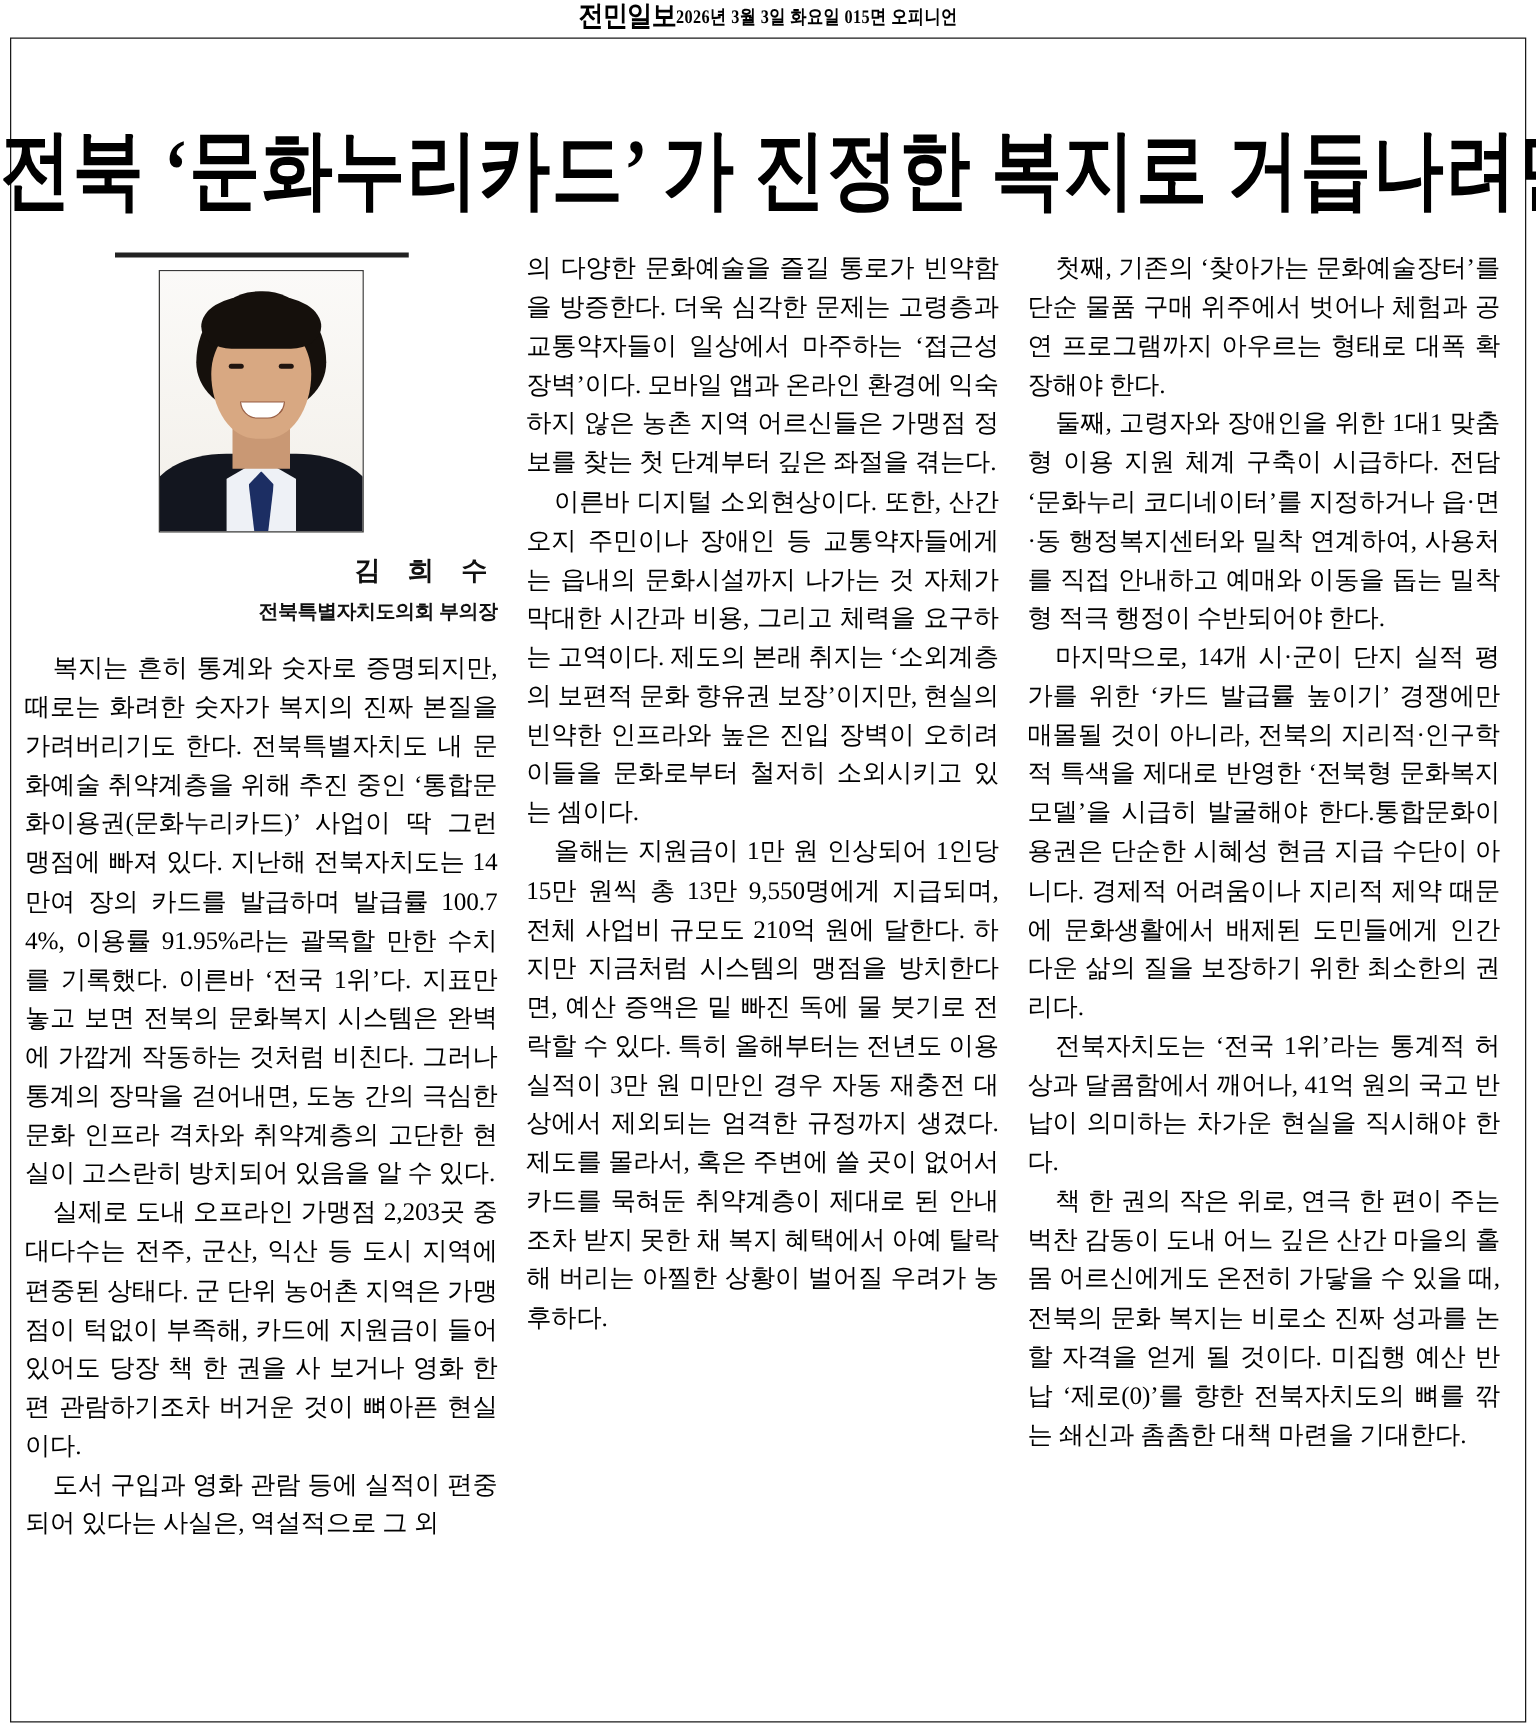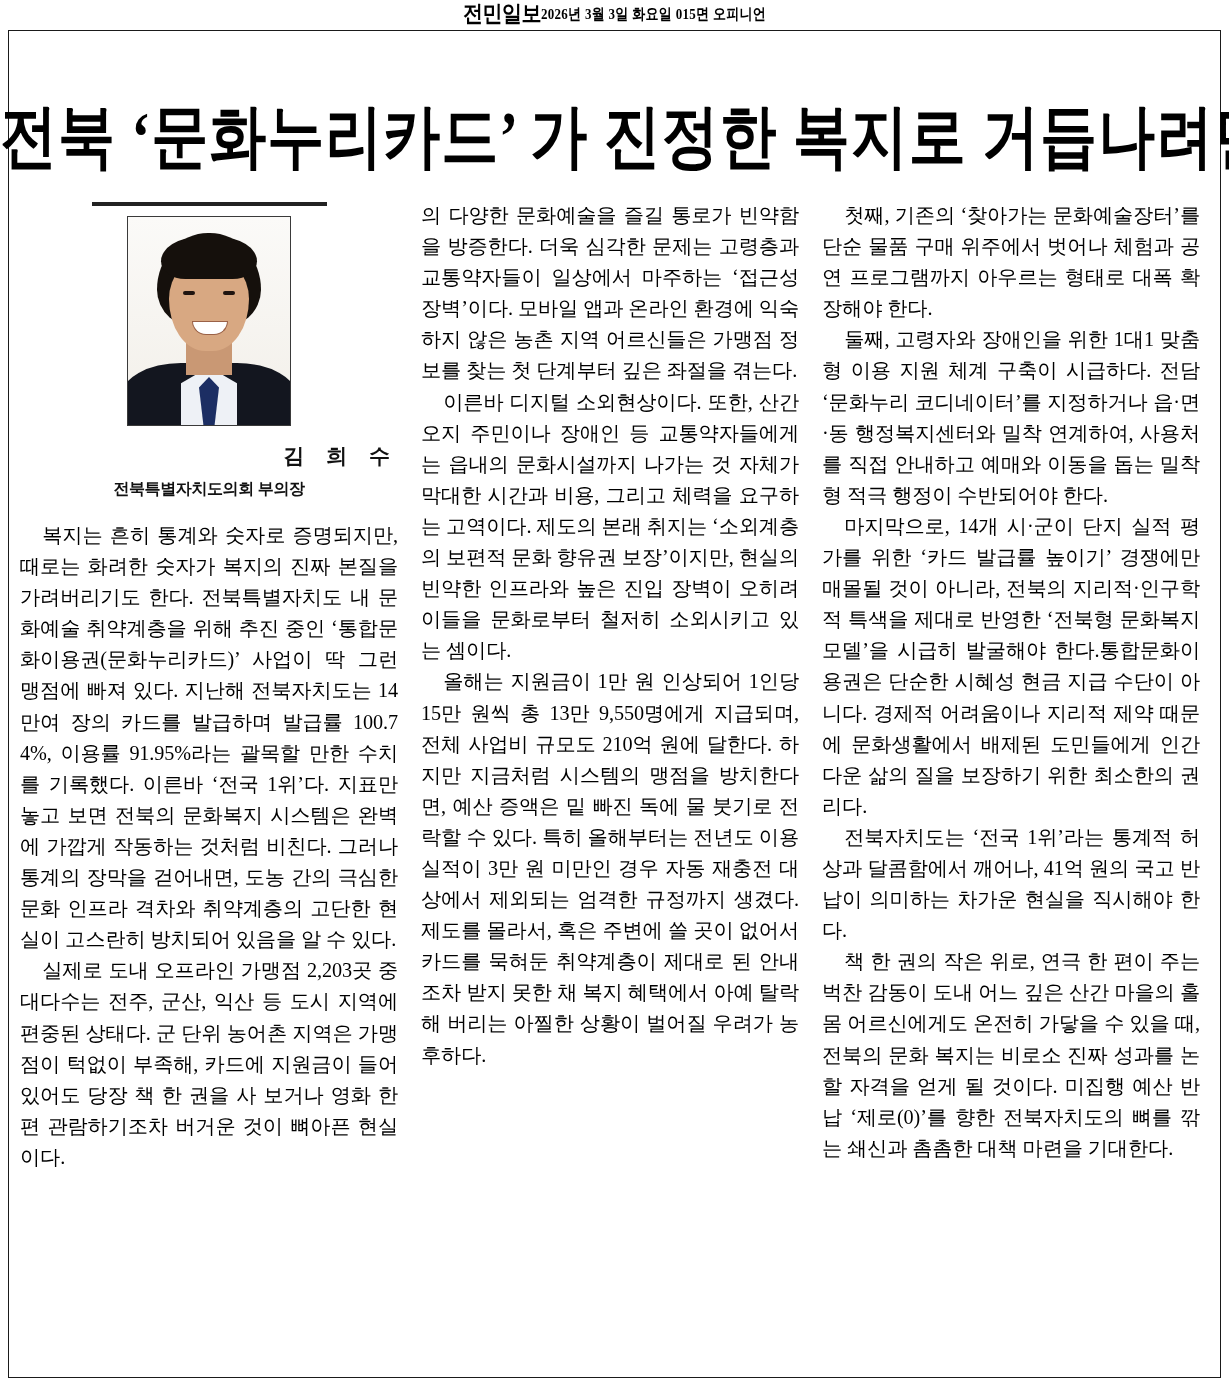--- a/index.html
+++ b/index.html
@@ -215,21 +215,21 @@
     margin-top: 16px;
     text-align: right;
     font-family: "Liberation Sans", "DejaVu Sans", sans-serif;
     font-size: 21px;
     font-weight: 700;
     letter-spacing: 8px;
     color: #111;
   }
   .author-role {
     margin-top: 9px;
-    text-align: center;
+    text-align: right;
     font-family: "Liberation Sans", "DejaVu Sans", sans-serif;
     font-size: 16px;
     font-weight: 700;
     letter-spacing: -0.4px;
     color: #111;
   }
 
   
   .body-text {
     margin-top: 20px;
@@ -289,20 +289,21 @@
         <div class="ph-mouth"></div>
       </div>
     </div>
 
     <div class="author-name">김 희 수</div>
     <div class="author-role">전북특별자치도의회 부의장</div>
 
     <div class="body-text">
       <p>복지는 흔히 통계와 숫자로 증명되지만, 때로는 화려한 숫자가 복지의 진짜 본질을 가려버리기도 한다. 전북특별자치도 내 문화예술 취약계층을 위해 추진 중인 ‘통합문화이용권(문화누리카드)’ 사업이 딱 그런 맹점에 빠져 있다. 지난해 전북자치도는 14만여 장의 카드를 발급하며 발급률 100.74%, 이용률 91.95%라는 괄목할 만한 수치를 기록했다. 이른바 ‘전국 1위’다. 지표만 놓고 보면 전북의 문화복지 시스템은 완벽에 가깝게 작동하는 것처럼 비친다. 그러나 통계의 장막을 걷어내면, 도농 간의 극심한 문화 인프라 격차와 취약계층의 고단한 현실이 고스란히 방치되어 있음을 알 수 있다.</p>
       <p>실제로 도내 오프라인 가맹점 2,203곳 중 대다수는 전주, 군산, 익산 등 도시 지역에 편중된 상태다. 군 단위 농어촌 지역은 가맹점이 턱없이 부족해, 카드에 지원금이 들어 있어도 당장 책 한 권을 사 보거나 영화 한 편 관람하기조차 버거운 것이 뼈아픈 현실이다.</p>
+      <p>도서 구입과 영화 관람 등에 실적이 편중되어 있다는 사실은, 역설적으로 그 외</p>
     </div>
   </div>
 
   <div class="col">
     <div class="body-text">
       <p class="cont">의 다양한 문화예술을 즐길 통로가 빈약함을 방증한다. 더욱 심각한 문제는 고령층과 교통약자들이 일상에서 마주하는 ‘접근성 장벽’이다. 모바일 앱과 온라인 환경에 익숙하지 않은 농촌 지역 어르신들은 가맹점 정보를 찾는 첫 단계부터 깊은 좌절을 겪는다.</p>
       <p>이른바 디지털 소외현상이다. 또한, 산간 오지 주민이나 장애인 등 교통약자들에게는 읍내의 문화시설까지 나가는 것 자체가 막대한 시간과 비용, 그리고 체력을 요구하는 고역이다. 제도의 본래 취지는 ‘소외계층의 보편적 문화 향유권 보장’이지만, 현실의 빈약한 인프라와 높은 진입 장벽이 오히려 이들을 문화로부터 철저히 소외시키고 있는 셈이다.</p>
       <p>올해는 지원금이 1만 원 인상되어 1인당 15만 원씩 총 13만 9,550명에게 지급되며, 전체 사업비 규모도 210억 원에 달한다. 하지만 지금처럼 시스템의 맹점을 방치한다면, 예산 증액은 밑 빠진 독에 물 붓기로 전락할 수 있다. 특히 올해부터는 전년도 이용 실적이 3만 원 미만인 경우 자동 재충전 대상에서 제외되는 엄격한 규정까지 생겼다. 제도를 몰라서, 혹은 주변에 쓸 곳이 없어서 카드를 묵혀둔 취약계층이 제대로 된 안내조차 받지 못한 채 복지 혜택에서 아예 탈락해 버리는 아찔한 상황이 벌어질 우려가 농후하다.</p>
     </div>
   </div>

